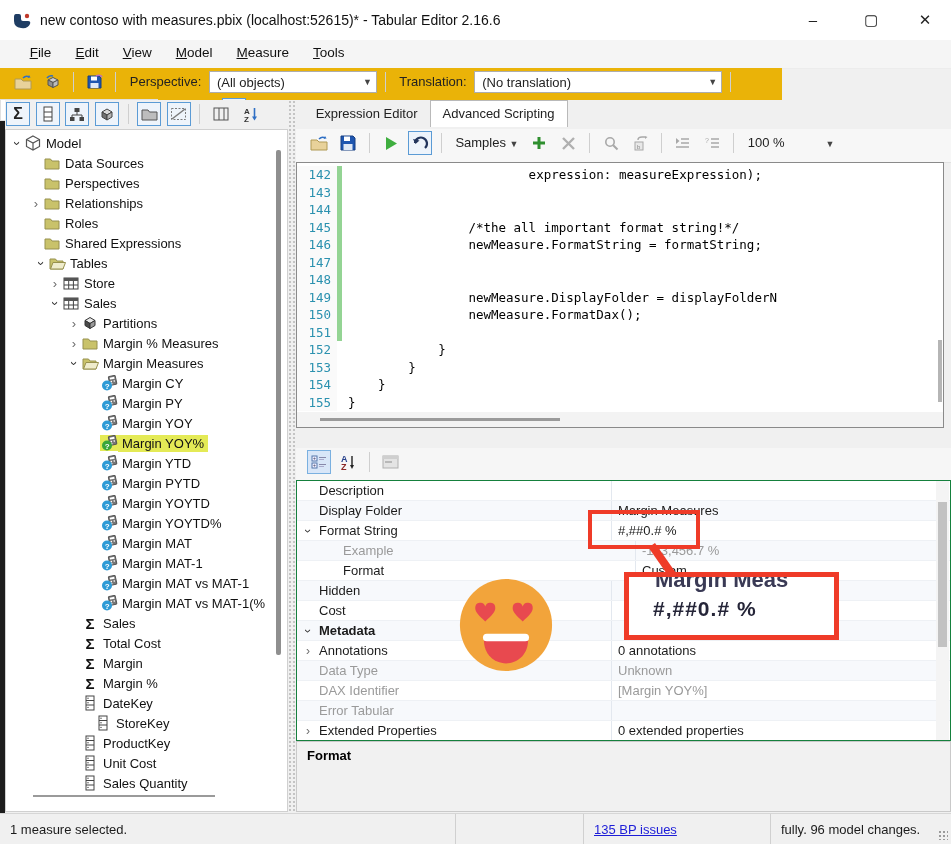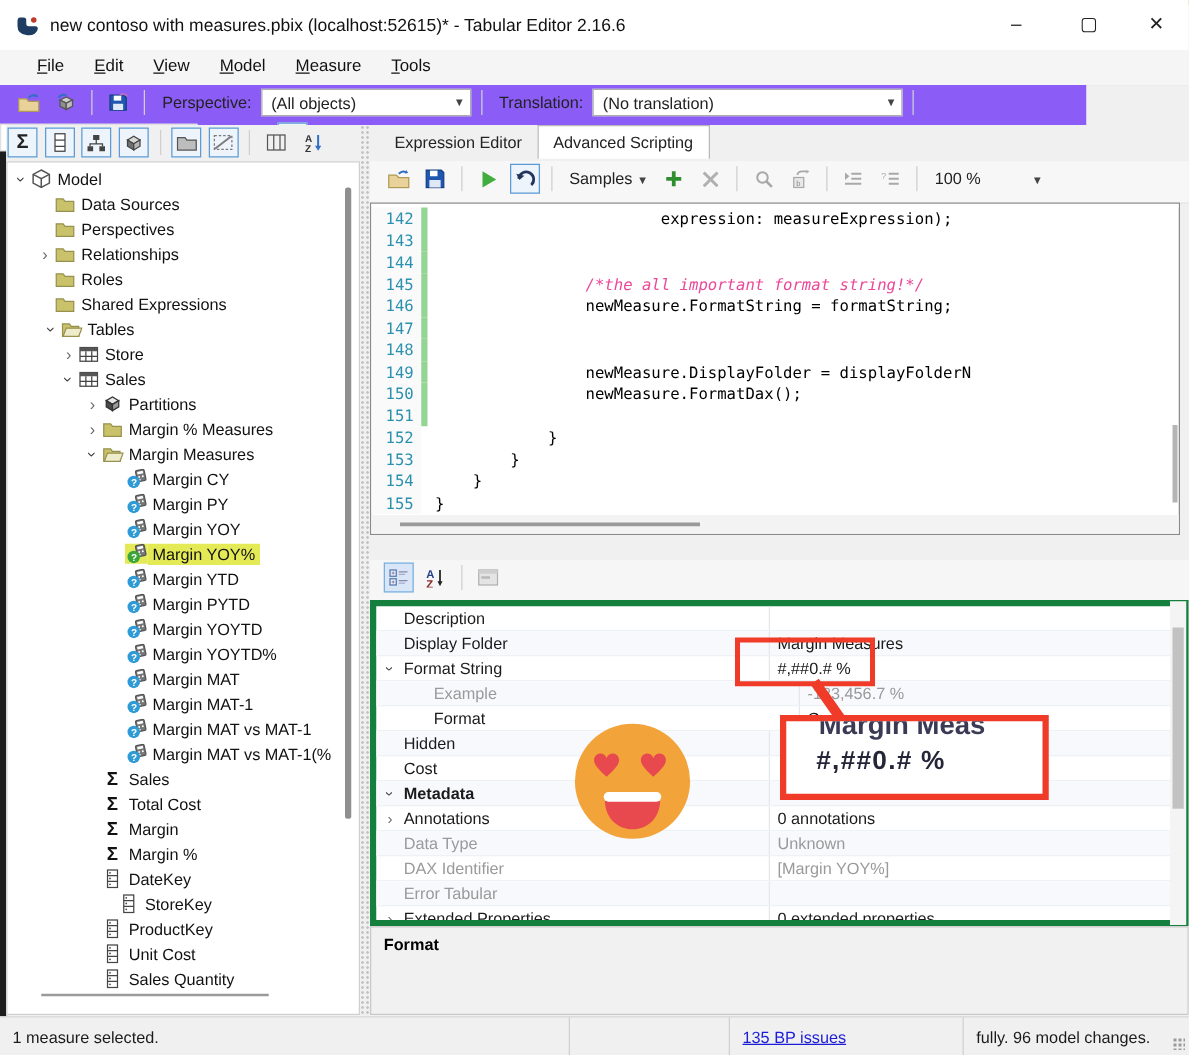--- a/index.html
+++ b/index.html
@@ -11,21 +11,21 @@
   #titlebar{left:0;top:0;width:951px;height:40px;background:#fff;border-bottom:1px solid #e3e3e3;}
   #topart{left:0;top:0;width:951px;height:4px;
     background:repeating-linear-gradient(90deg,#d9a940 0 36px,#fdf6e3 36px 58px);opacity:.9;}
   #appicon{left:12px;top:11px;width:20px;height:20px;}
   #wtitle{left:40px;top:12px;font-size:14px;color:#111;}
   .winbtn{top:6px;width:40px;height:28px;text-align:center;line-height:28px;font-size:15px;color:#222;}
   
   #menubar{left:0;top:40px;width:951px;height:28px;background:#f5f5f5;border-bottom:1px solid #ececec;}
   .menu-item{display:inline-block;padding:5px 12px;font-size:13.5px;color:#111;}
   
-  #toolbar1{left:0;top:68px;width:869px;height:32px;background:#8b5cf6;border-bottom:1px solid #dcdcdc;}
+  #toolbar1{left:0;top:68px;width:782px;height:32px;background:#eab308;border-bottom:1px solid #dcdcdc;}
   #toolbar2{left:5px;top:100px;width:283px;height:29px;background:#f0f0f0;}
   .tbtn{display:inline-flex;align-items:center;justify-content:center;width:24px;height:24px;
         vertical-align:top;margin:2px 1px;border:1px solid transparent;box-sizing:border-box;}
   .tbtn.toggled{border-color:#5b9bd5;background:#eef4fb;}
   .tsep{display:inline-block;width:1px;height:20px;background:#cfcfcf;margin:4px 4px;vertical-align:top;}
   .tlabel{display:inline-block;margin:6px 4px 0 6px;color:#222;}
   .combo{display:inline-flex;justify-content:space-between;align-items:center;vertical-align:top;
          background:#fff;border:1px solid #adadad;height:22px;margin-top:3px;box-sizing:border-box;
          padding:0 4px 0 7px;color:#222;}
   .combo .arr{color:#444;font-size:9px;margin-left:6px;}
@@ -55,27 +55,27 @@
   #scripttb{left:296px;top:129px;width:655px;height:33px;background:#f7f7f7;border-bottom:1px solid #e2e2e2;}
   
   #editor{left:296px;top:162px;width:648px;height:266px;background:#fff;border:1px solid #8a8a8a;
           box-sizing:border-box;overflow:hidden;}
   .codeline{display:flex;height:17.5px;font-family:"DejaVu Sans Mono","Liberation Mono",monospace;
             font-size:12.5px;line-height:17.5px;white-space:pre;}
   .codeline .ln{width:34px;flex:0 0 34px;text-align:right;padding-right:6px;color:#2b91af;background:#fafafa;}
   .codeline .bar{width:5px;flex:0 0 5px;}
   .codeline.changed .bar{background:#94d494;}
   .codeline .ct{padding-left:6px;color:#000;}
-  .codeline .ct.comment{color:#ec4899;font-style:italic;}
+  .codeline .ct.comment{color:#000000;}
   #edhscroll{left:297px;top:412px;width:646px;height:15px;background:#f3f3f3;}
   #edhthumb{left:320px;top:418px;width:240px;height:3px;background:#9a9a9a;}
   #edvthumb{left:938px;top:340px;width:4px;height:62px;background:#b5b5b5;}
   
   #proptb{left:296px;top:448px;width:655px;height:32px;background:#f6f6f6;border-bottom:1px solid #e4e4e4;}
-  #propgrid{left:296px;top:480px;width:655px;height:261px;background:#fff;border:5px solid #15803d;
+  #propgrid{left:296px;top:480px;width:655px;height:261px;background:#fff;border:1px solid #15803d;
             box-sizing:border-box;overflow:hidden;}
   .prow{height:20px;display:flex;align-items:center;border-bottom:1px solid #eef1f5;box-sizing:border-box;}
   .prow:nth-child(even){background:#f7f9fc;}
   .prow .pchev{width:22px;flex:0 0 22px;text-align:center;color:#6d6d6d;font-size:12px;line-height:1;}
   .prow .pchev.open{transform:rotate(90deg);color:#333;}
   .prow .pname{width:292px;flex:0 0 292px;color:#1b1b1b;overflow:hidden;white-space:nowrap;}
   .prow .pname.ind1{padding-left:24px;}
   .prow .pname.bold{font-weight:bold;}
   .prow .pname.gray,.prow .pval.gray{color:#9a9a9a;}
   .prow .pval{flex:1;border-left:1px solid #e3e8ef;padding-left:6px;color:#1b1b1b;

